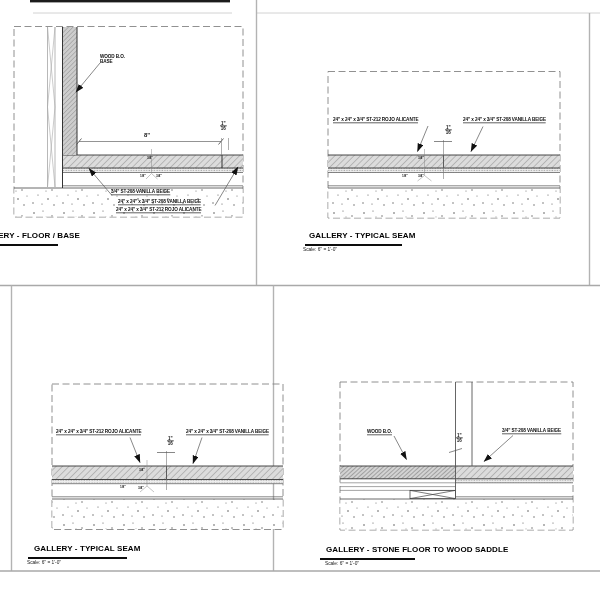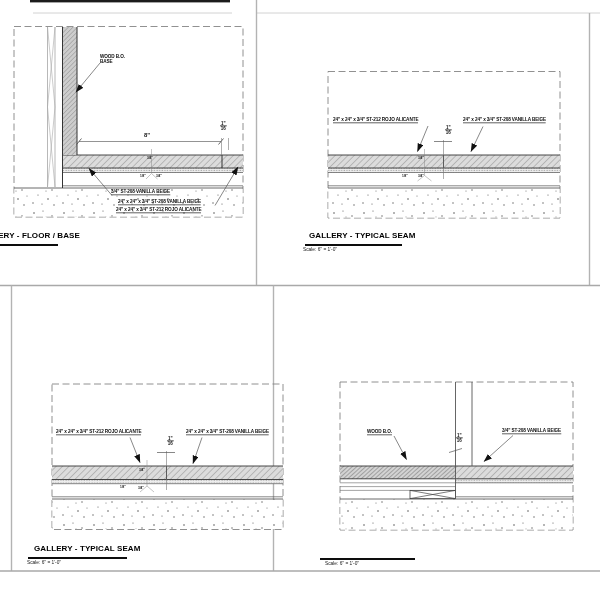--- a/index.html
+++ b/index.html
@@ -203,20 +203,21 @@
 <div class="abs lbl" style="left:56px;top:428.5px">24" x 24" x 3/4" ST-212 ROJO ALICANTE</div>
 <div class="abs lbl" style="left:186px;top:428.5px">24" x 24" x 3/4" ST-208 VANILLA BEIGE</div>
 <div class="abs frac" style="left:167px;top:436px">
       <span class="fr-num">1"</span>
       <span class="fr-den">16</span>
     </div>
 <div class="abs tiny" style="left:139px;top:467.5px">3/4"</div>
 <div class="abs tiny" style="left:120px;top:484.5px">1/8"</div>
 <div class="abs tiny" style="left:138px;top:485.5px">3/4"</div>
 
+<div class="abs title" style="left:326px;top:545px">GALLERY - STONE FLOOR TO WOOD SADDLE</div>
 <div class="rule" style="left:320px;top:557.5px;width:95px"></div>
 <div class="abs scale" style="left:325px;top:560.5px">Scale: 6" = 1'-0"</div>
 <div class="abs lbl" style="left:367px;top:429px">WOOD B.O.</div>
 <div class="abs lbl" style="left:502px;top:428px">3/4" ST-208 VANILLA BEIGE</div>
 <div class="abs frac" style="left:456px;top:432.5px">
       <span class="fr-num">1"</span>
       <span class="fr-den">16</span>
     </div>
 
 </div>

